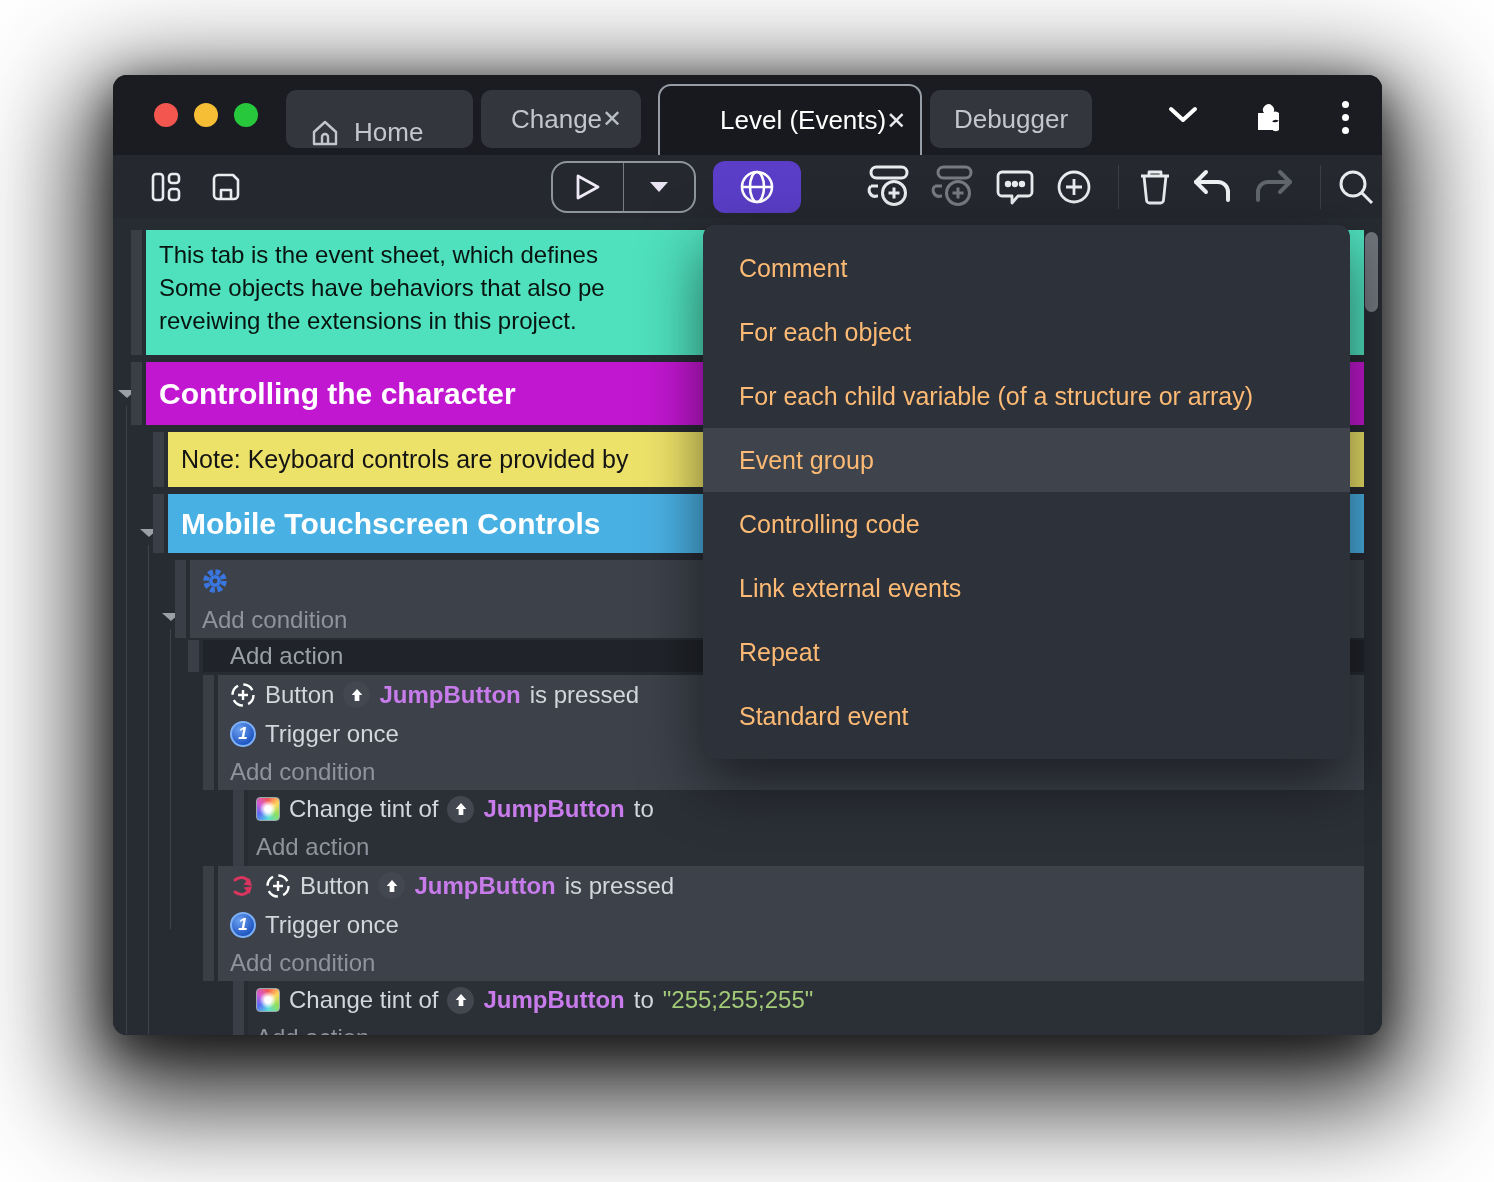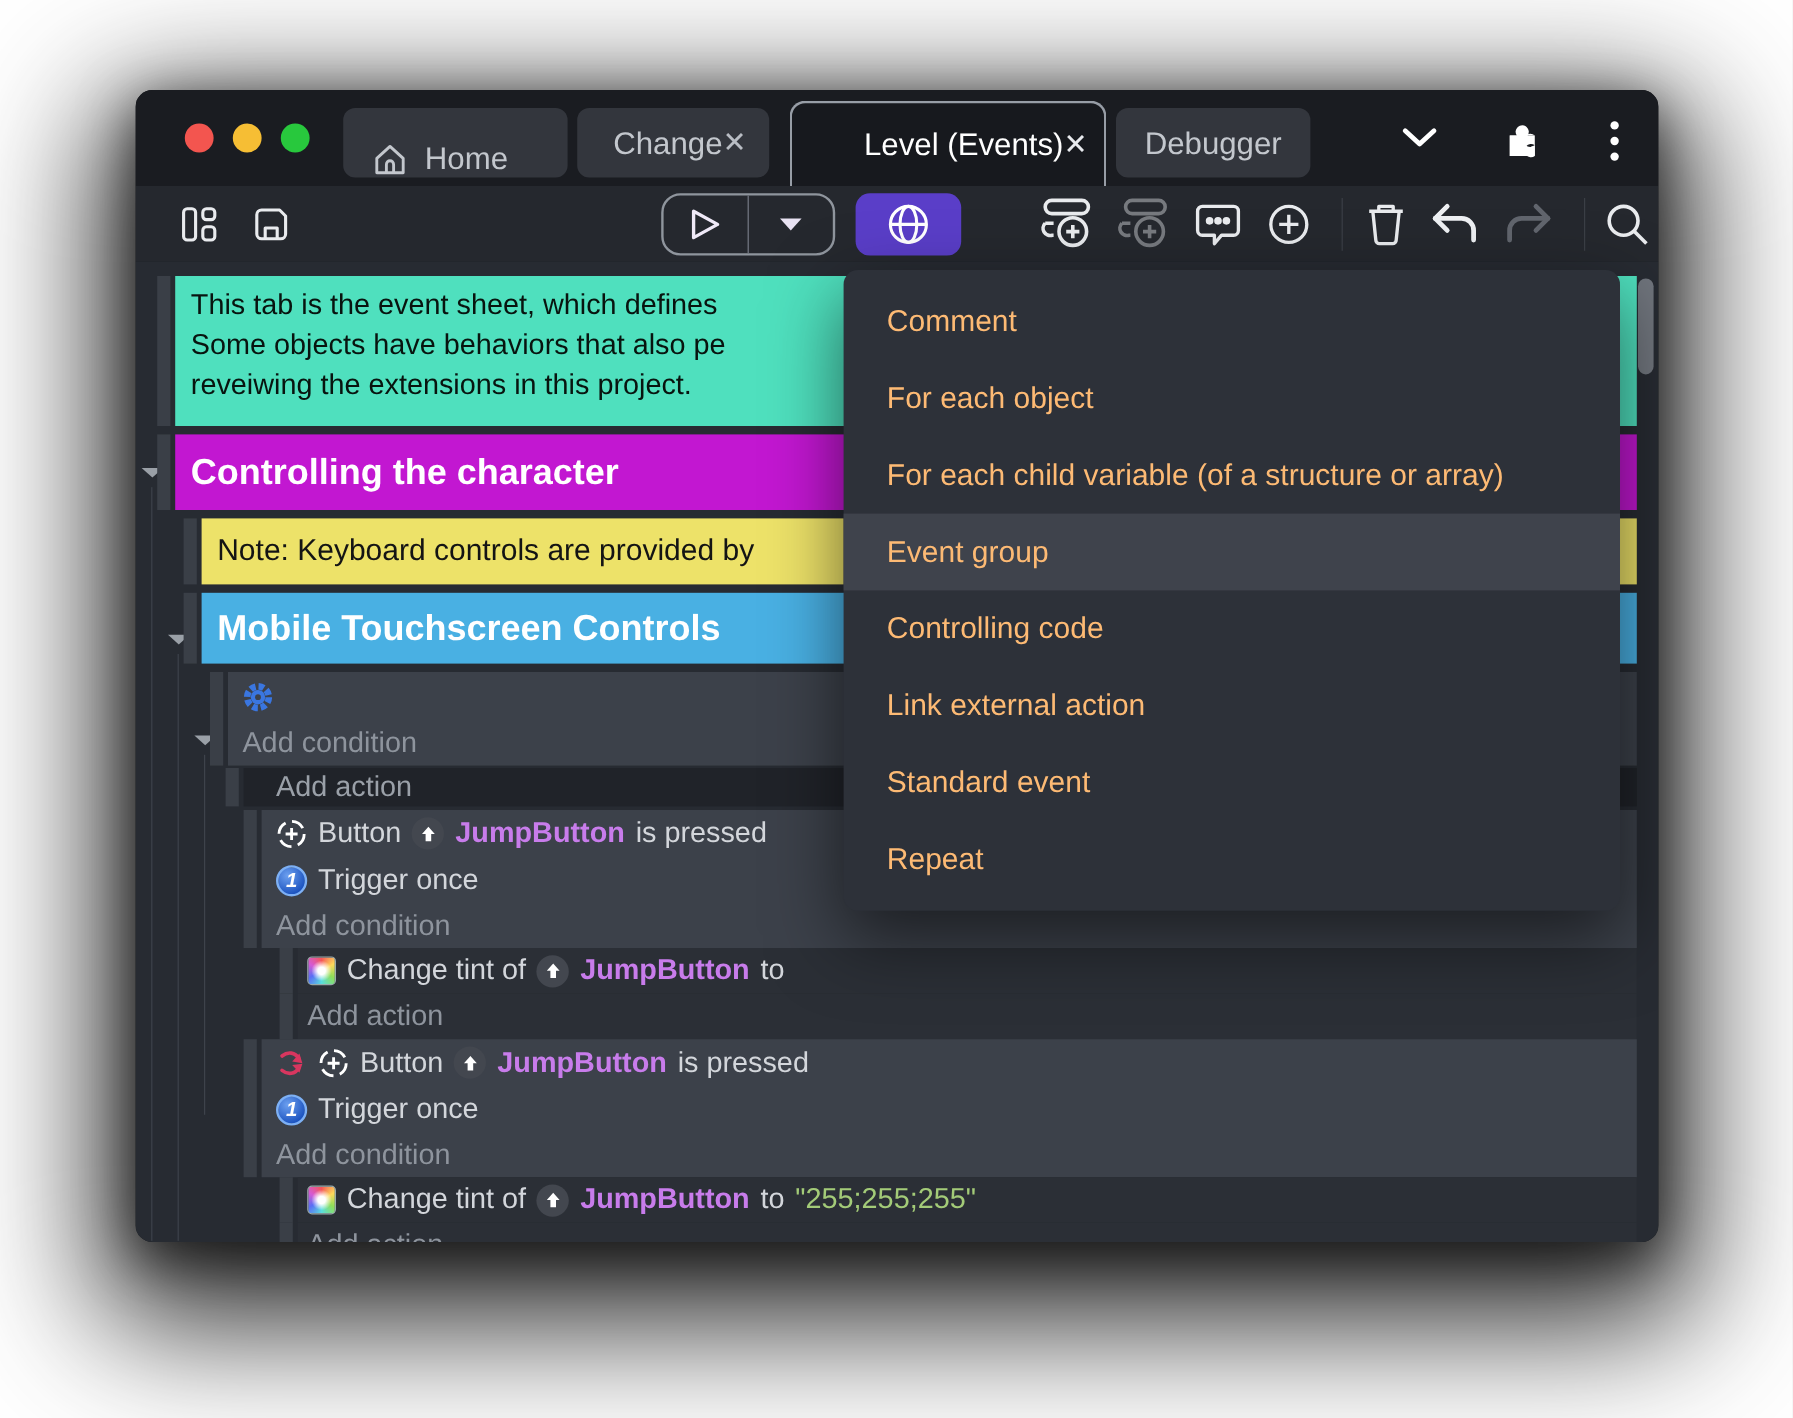--- a/index.html
+++ b/index.html
@@ -403,18 +403,18 @@
 
     <div class="scroll-thumb"></div>
   </div>
 
   <div class="menu">
     <div class="menu-item">Comment</div>
     <div class="menu-item">For each object</div>
     <div class="menu-item">For each child variable (of a structure or array)</div>
     <div class="menu-item hl">Event group</div>
     <div class="menu-item">Controlling code</div>
-    <div class="menu-item">Link external action</div>
+    <div class="menu-item">Link external events</div>
+    <div class="menu-item">Repeat</div>
     <div class="menu-item">Standard event</div>
-    <div class="menu-item">Repeat</div>
   </div>
 
 </div>
 
 </body></html>

